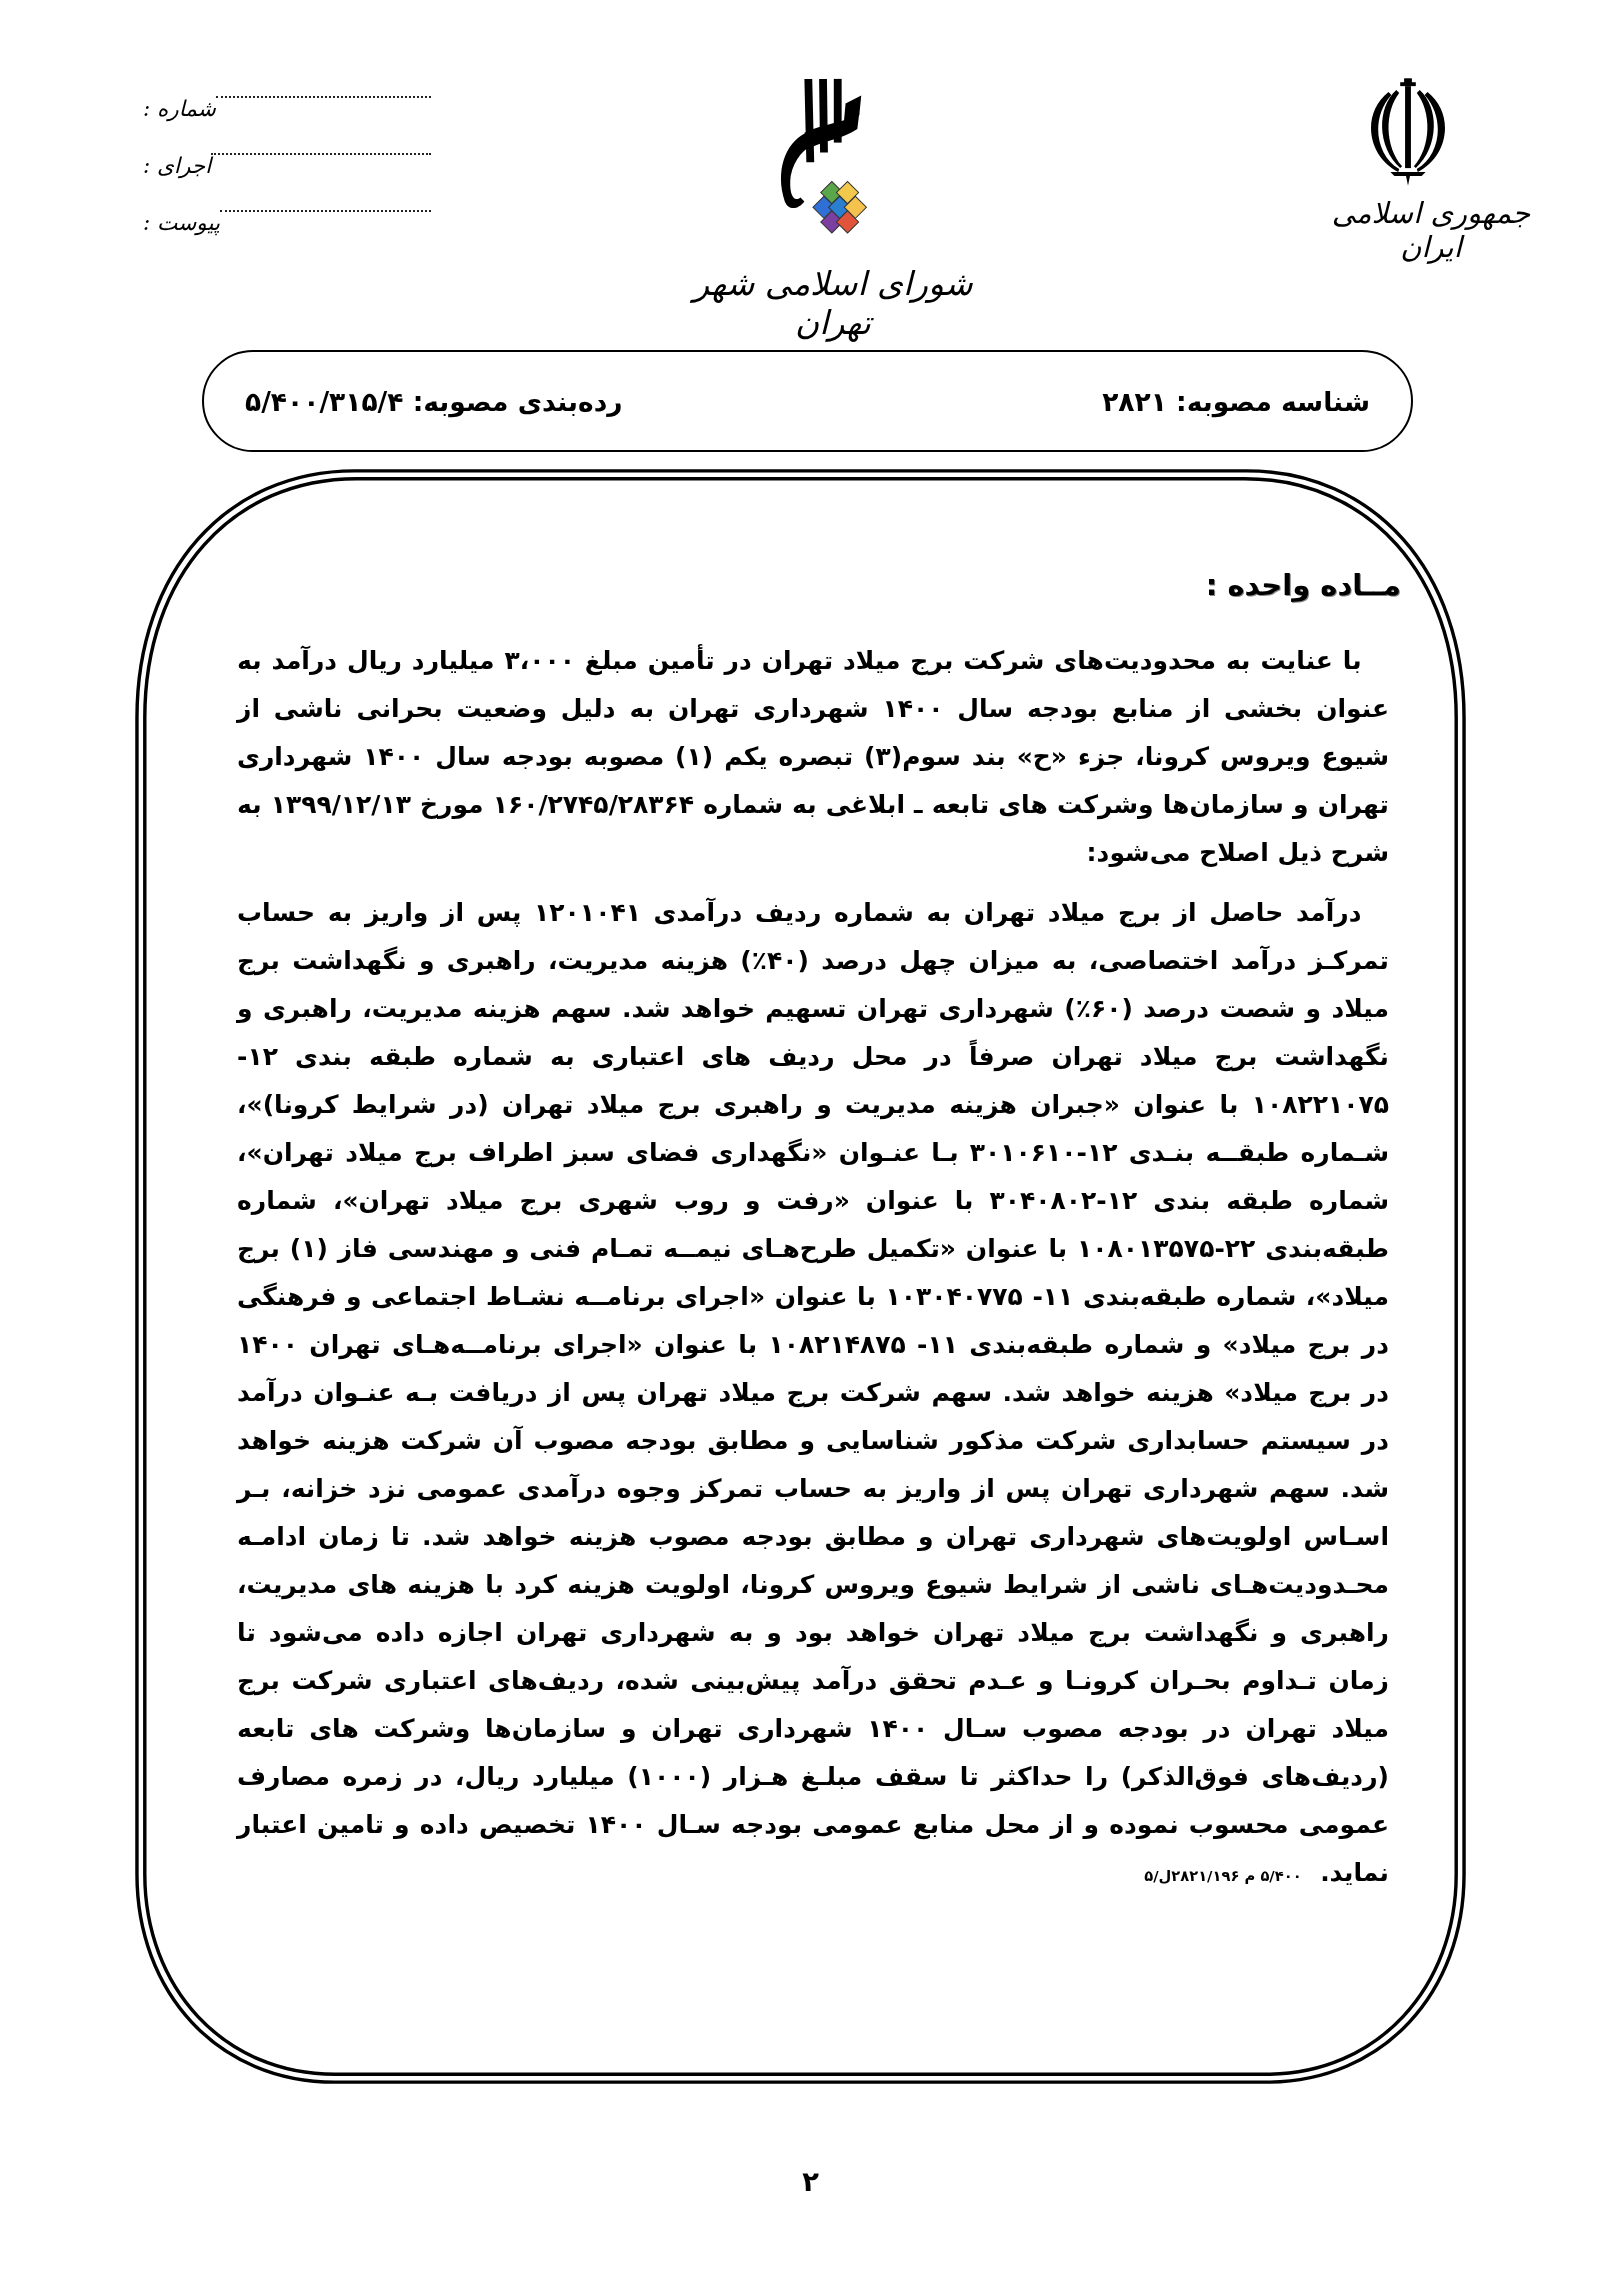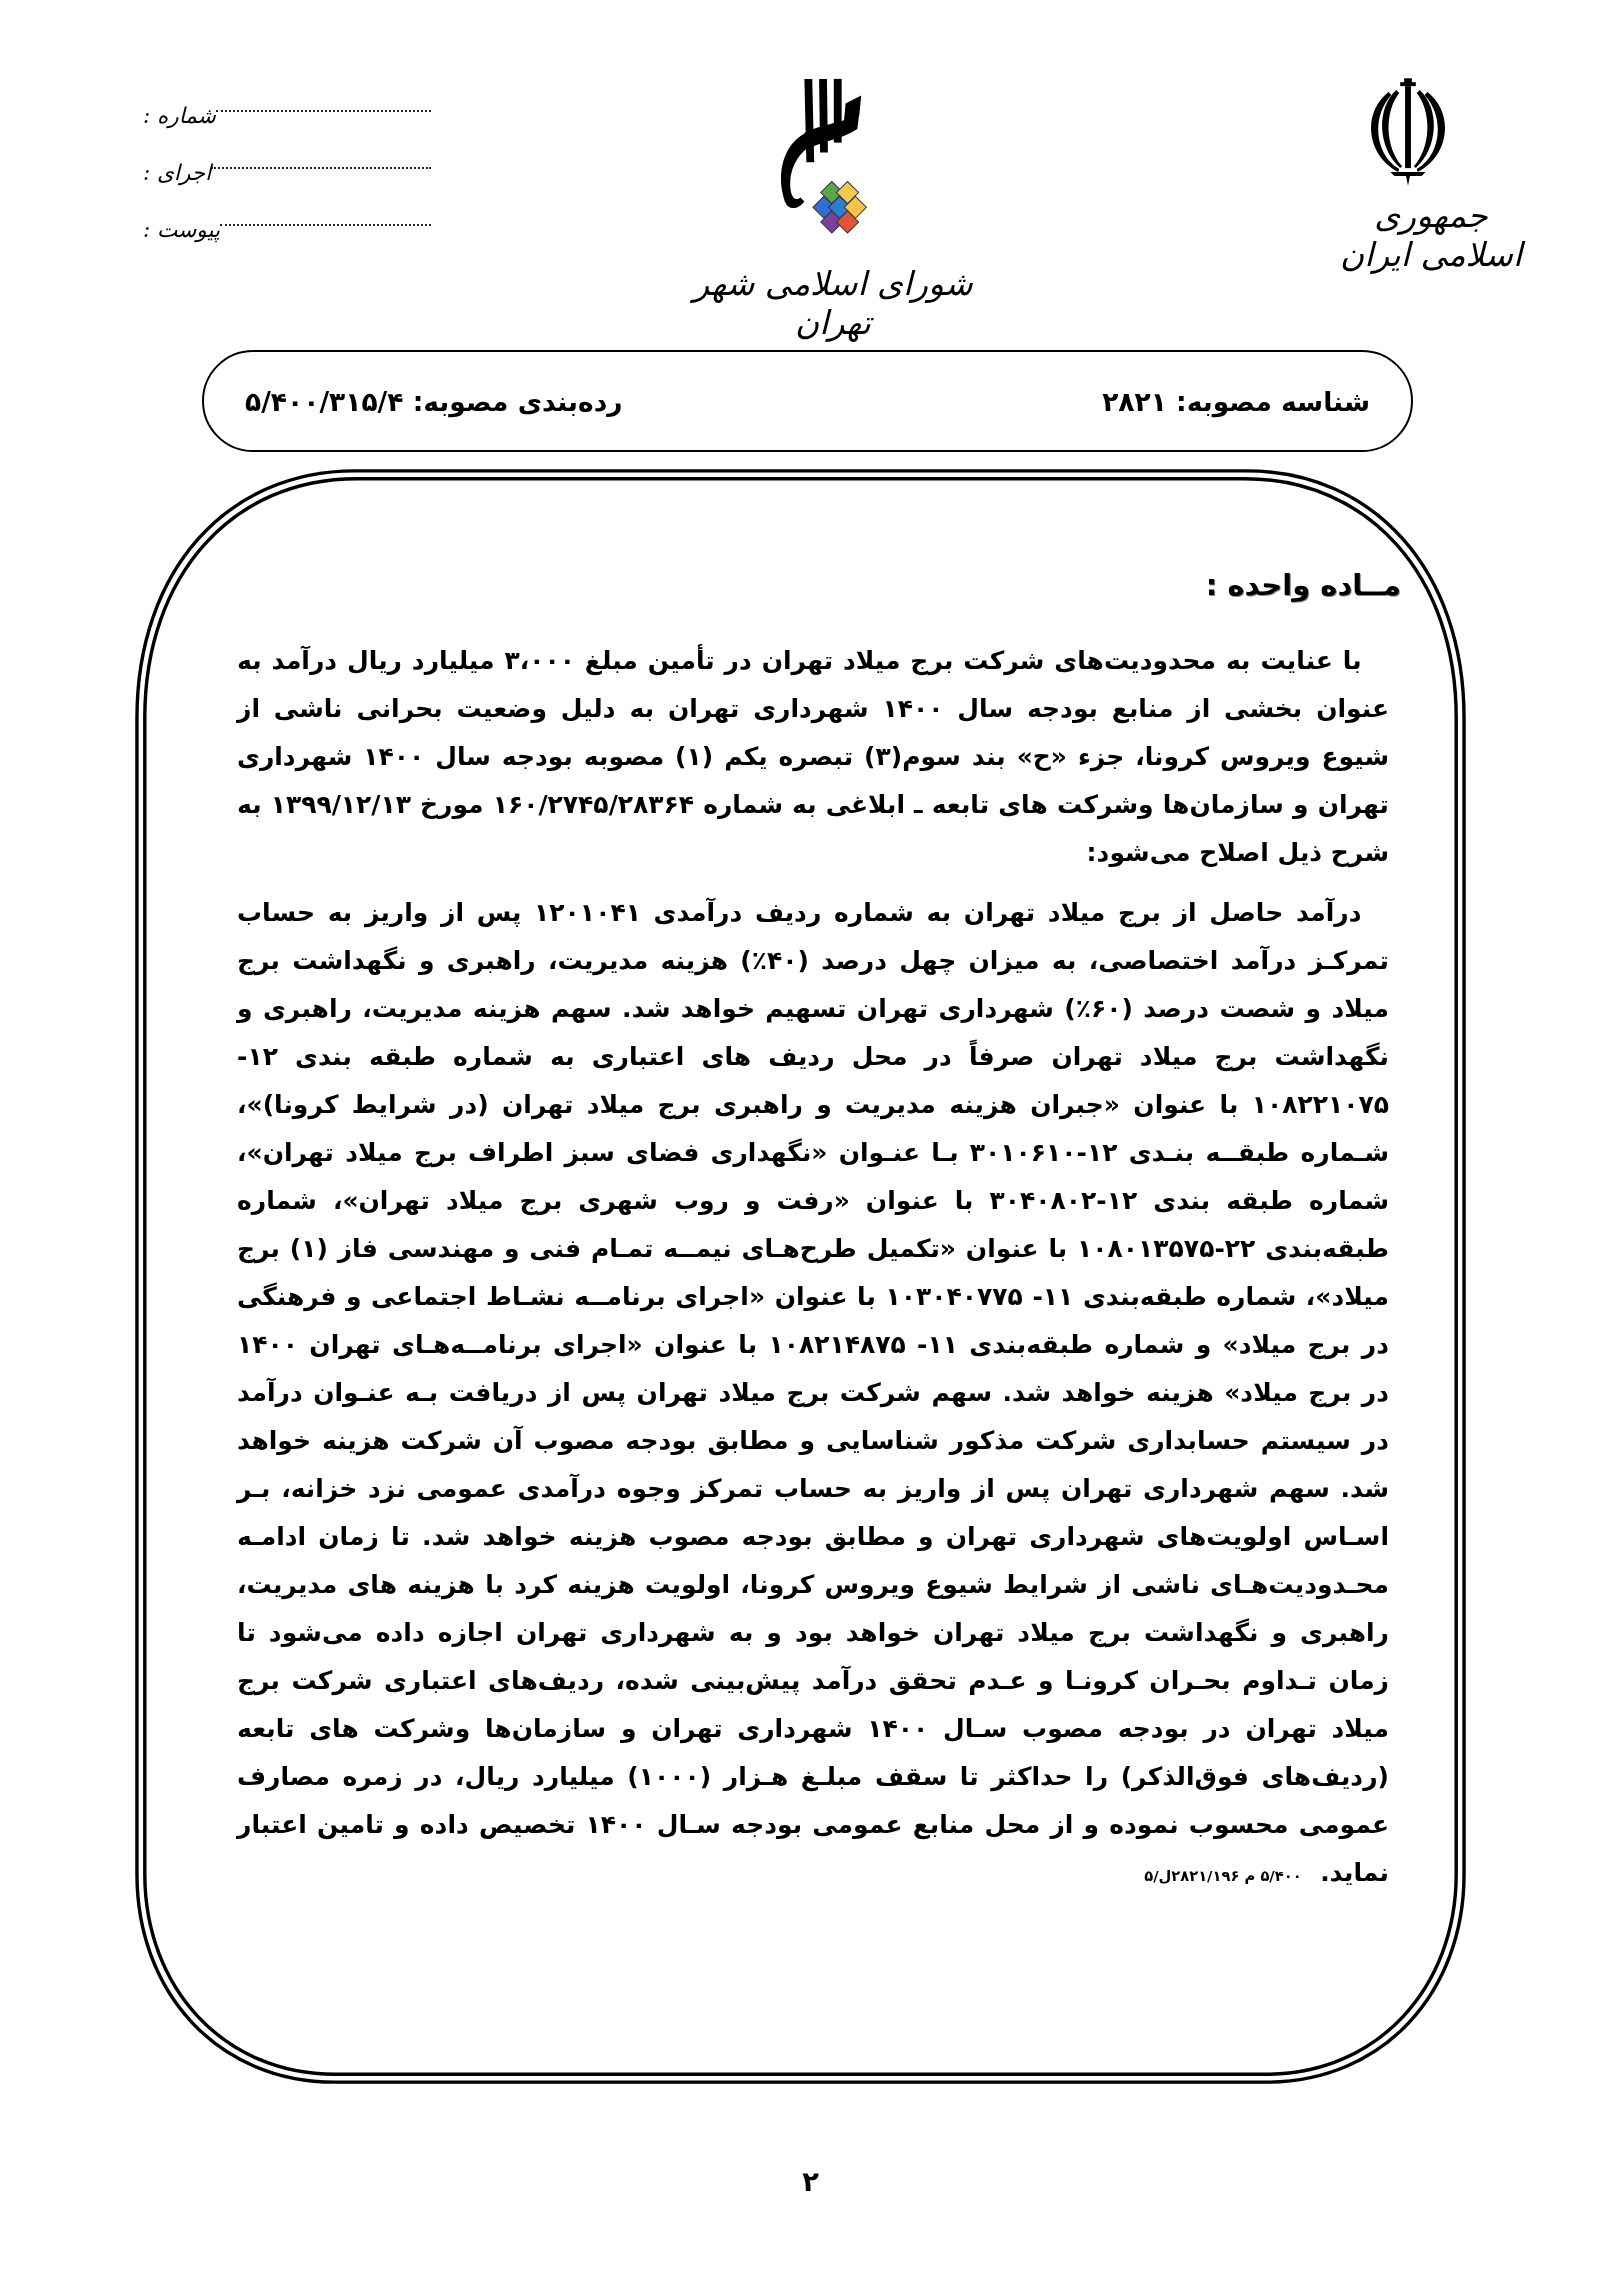--- a/index.html
+++ b/index.html
@@ -3,30 +3,30 @@
   <meta charset="utf-8">
   <style>
     html, body { margin: 0; padding: 0; background: #ffffff; }
     body { width: 1621px; height: 2293px; position: relative; overflow: hidden;
            font-family: "DejaVu Sans", sans-serif; color: #000; }
     .abs { position: absolute; }
 
     
     #emblem { left: 1367px; top: 78px; width: 78px; width: 82px; height: 108px; }
     #emblem-caption { left: 1328px; top: 196px; width: 206px; text-align: center;
-                      font-family: "DejaVu Serif", serif; font-style: italic; font-size: 33px; direction: rtl; }
+                      font-family: "DejaVu Serif", serif; font-style: italic; font-size: 29px; direction: rtl; }
 
     
     #council-logo { left: 765px; top: 74px; width: 118px; height: 196px; }
     #council-caption { left: 686px; top: 264px; width: 294px; text-align: center;
                        font-family: "DejaVu Serif", serif; font-style: italic; font-size: 33px; direction: rtl; }
 
     
     .meta-row { position: absolute; left: 137px; width: 294px; height: 39px; display: flex;
-                flex-direction: row-reverse; align-items: center; direction: rtl; }
+                flex-direction: row-reverse; align-items: flex-start; direction: rtl; }
     .meta-label { font-family: "DejaVu Serif", serif; font-style: italic; font-size: 21.6px; white-space: nowrap; margin-left: 5.9px; }
     .meta-dots { flex: 1; border-bottom: 2px dotted #222; height: 0; margin-bottom: 9.8px; }
 
     
     #info-box { left: 202px; top: 350px; width: 1211px; height: 102px; border: 2.9px solid #000;
                 border-radius: 51px; box-sizing: border-box; display: flex; justify-content: space-between;
                 align-items: center; padding: 0 41px; direction: rtl; }
     .info-text { font-family: "DejaVu Sans", sans-serif; font-weight: bold; font-size: 26.5px; white-space: nowrap; text-align: center; }
 
     

